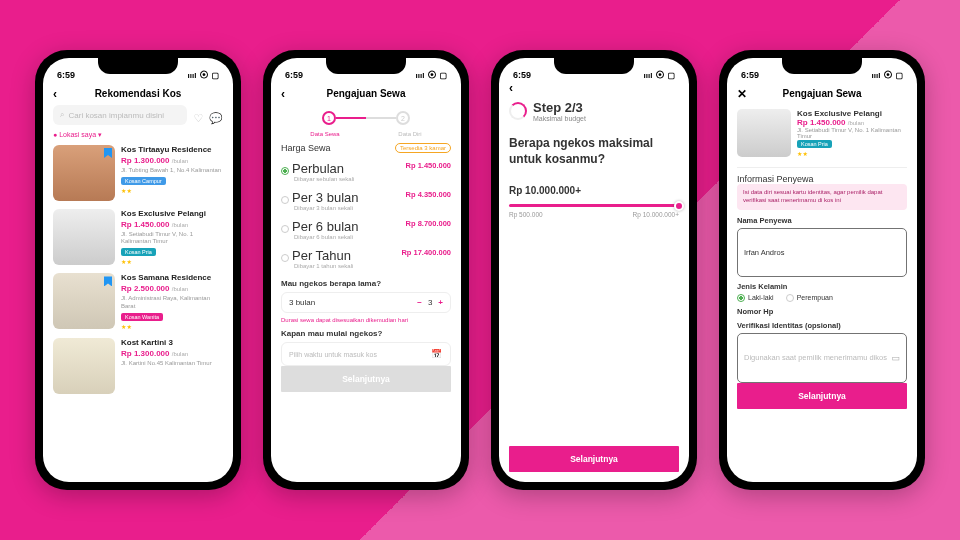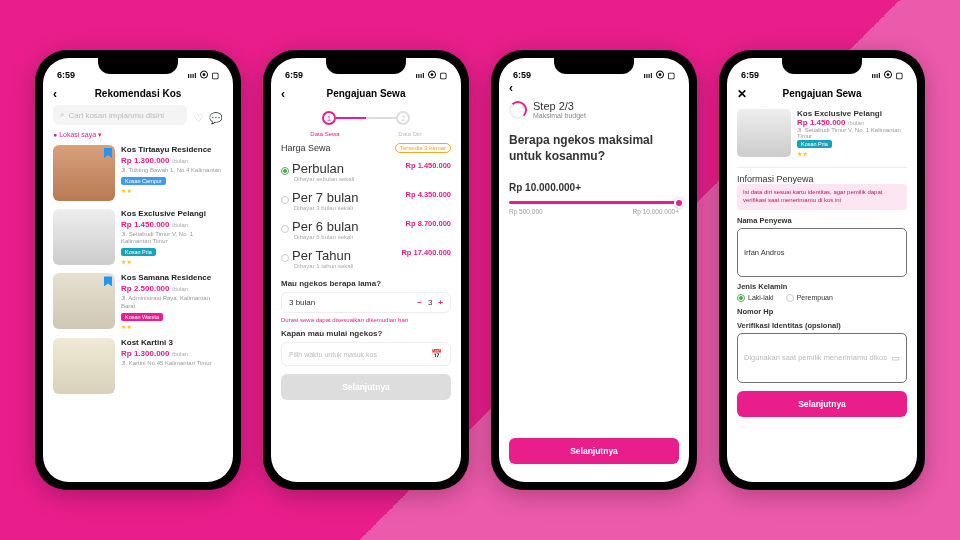--- a/index.html
+++ b/index.html
@@ -90,29 +90,29 @@
   .price-row .val { font-size:7.5px; font-weight:700; color:#e91e8c; }
   .radio { display:inline-block; width:8px; height:8px; border-radius:50%; border:1.5px solid #ccc; margin-right:3px; vertical-align:middle; }
   .radio.on { border-color:#4caf50; background: radial-gradient(#4caf50 40%, transparent 45%); }
   .q-label { font-size:8px; font-weight:600; margin:6px 0 4px; }
   .qty-box { border:1px solid #eee; border-radius:6px; padding:5px 7px; display:flex; justify-content:space-between; align-items:center; font-size:8px; }
   .qty-ctrl { display:flex; align-items:center; gap:6px; }
   .qty-ctrl .pm { color:#e91e8c; font-weight:700; cursor:pointer; }
   .note { font-size:6px; color:#e91e8c; margin:4px 0 6px; }
   .date-box { border:1px solid #eee; border-radius:6px; padding:6px 7px; display:flex; justify-content:space-between; align-items:center; font-size:7px; color:#bbb; }
   .cal-ic { color:#2196f3; font-size:9px; }
-  .btn { margin:8px 0; padding:8px; border-radius:6px; text-align:center; font-size:8.5px; font-weight:600; cursor:pointer; }
+  .btn { margin:0 0; padding:8px; border-radius:1px; text-align:center; font-size:8.5px; font-weight:600; cursor:pointer; }
   .btn-disabled { background:#ddd; color:#fff; }
   .btn-primary { background:#e91e8c; color:#fff; }
   
   
   .p3-content { padding-top:6px; }
   .spinner { width:18px; height:18px; border:2.5px solid #eee; border-top-color:#e91e8c; border-right-color:#e91e8c; border-radius:50%; display:inline-block; }
   .steprow { display:flex; gap:6px; align-items:center; margin-bottom:14px; }
-  .step-txt .a { font-size:11px; font-weight:400; }
+  .step-txt .a { font-size:13px; font-weight:700; }
   .step-txt .b { font-size:7px; color:#888; }
   .big-q { font-size:12px; font-weight:800; line-height:1.3; margin-bottom:18px; }
   .big-val { font-size:10px; font-weight:600; margin-bottom:8px; }
   .slider-track { height:3px; background:#e91e8c; border-radius:2px; position:relative; margin-bottom:4px; }
   .slider-thumb { position:absolute; right:0; top:50%; transform:translate(50%,-50%); width:10px; height:10px; border-radius:50%; background:#e91e8c; border:2px solid #fff; box-shadow:0 0 3px rgba(0,0,0,0.3); }
   .slider-ends { display:flex; justify-content:space-between; font-size:6.5px; color:#999; }
   .p3-bottom { position:absolute; bottom:10px; left:10px; right:10px; }
   
   
   .prop-card { display:flex; gap:6px; padding:4px 0; }
@@ -238,21 +238,21 @@
       <div class="row-head">
         <span class="sec-title">Harga Sewa</span>
         <span class="pill">Tersedia 3 kamar</span>
       </div>
 
       <div class="price-row">
         <div><span class="radio on"></span><span class="lbl">Perbulan</span><div class="sub" style="margin-left:13px">Dibayar sebulan sekali</div></div>
         <span class="val">Rp 1.450.000</span>
       </div>
       <div class="price-row">
-        <div><span class="radio"></span><span class="lbl">Per 7 bulan</span><div class="sub" style="margin-left:13px">Dibayar 3 bulan sekali</div></div>
+        <div><span class="radio"></span><span class="lbl">Per 3 bulan</span><div class="sub" style="margin-left:13px">Dibayar 3 bulan sekali</div></div>
         <span class="val">Rp 4.350.000</span>
       </div>
       <div class="price-row">
         <div><span class="radio"></span><span class="lbl">Per 6 bulan</span><div class="sub" style="margin-left:13px">Dibayar 6 bulan sekali</div></div>
         <span class="val">Rp 8.700.000</span>
       </div>
       <div class="price-row">
         <div><span class="radio"></span><span class="lbl">Per Tahun</span><div class="sub" style="margin-left:13px">Dibayar 1 tahun sekali</div></div>
         <span class="val">Rp 17.400.000</span>
       </div>

